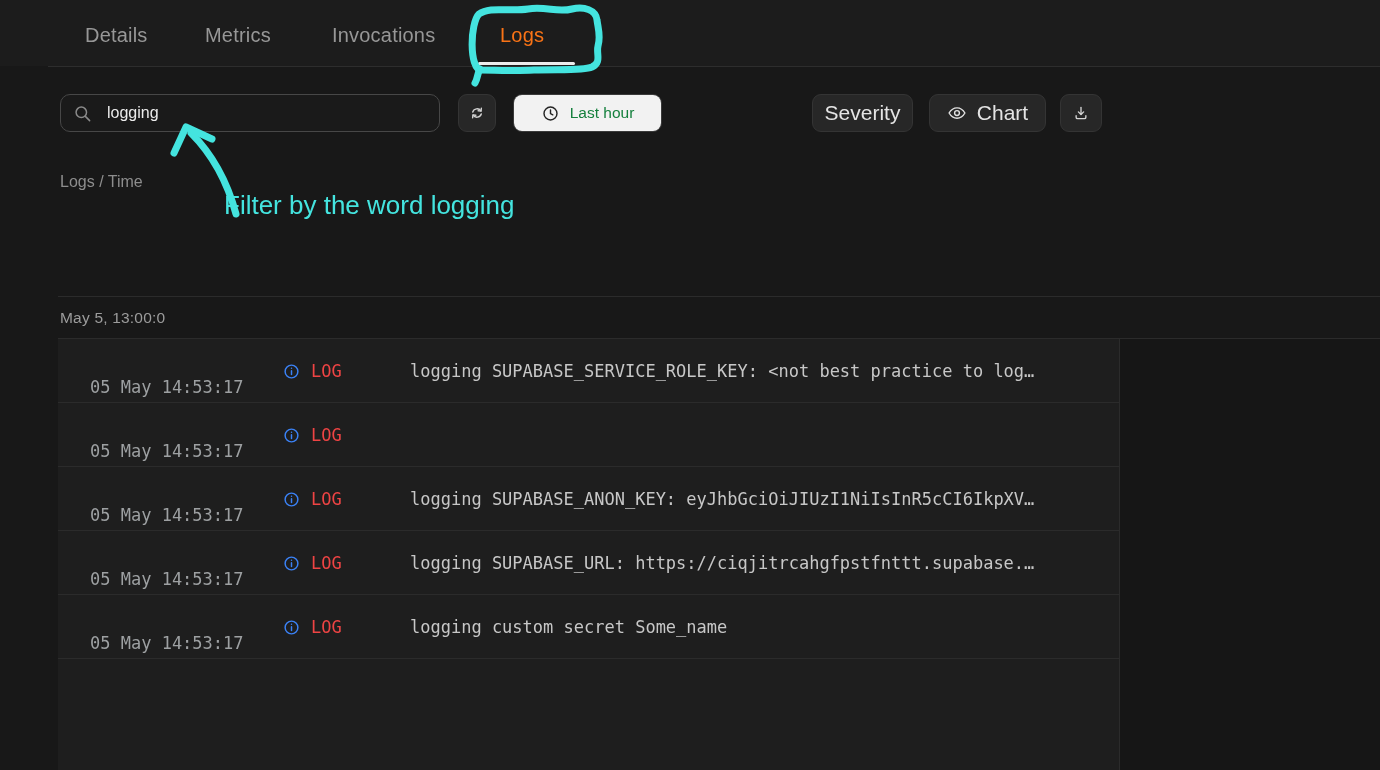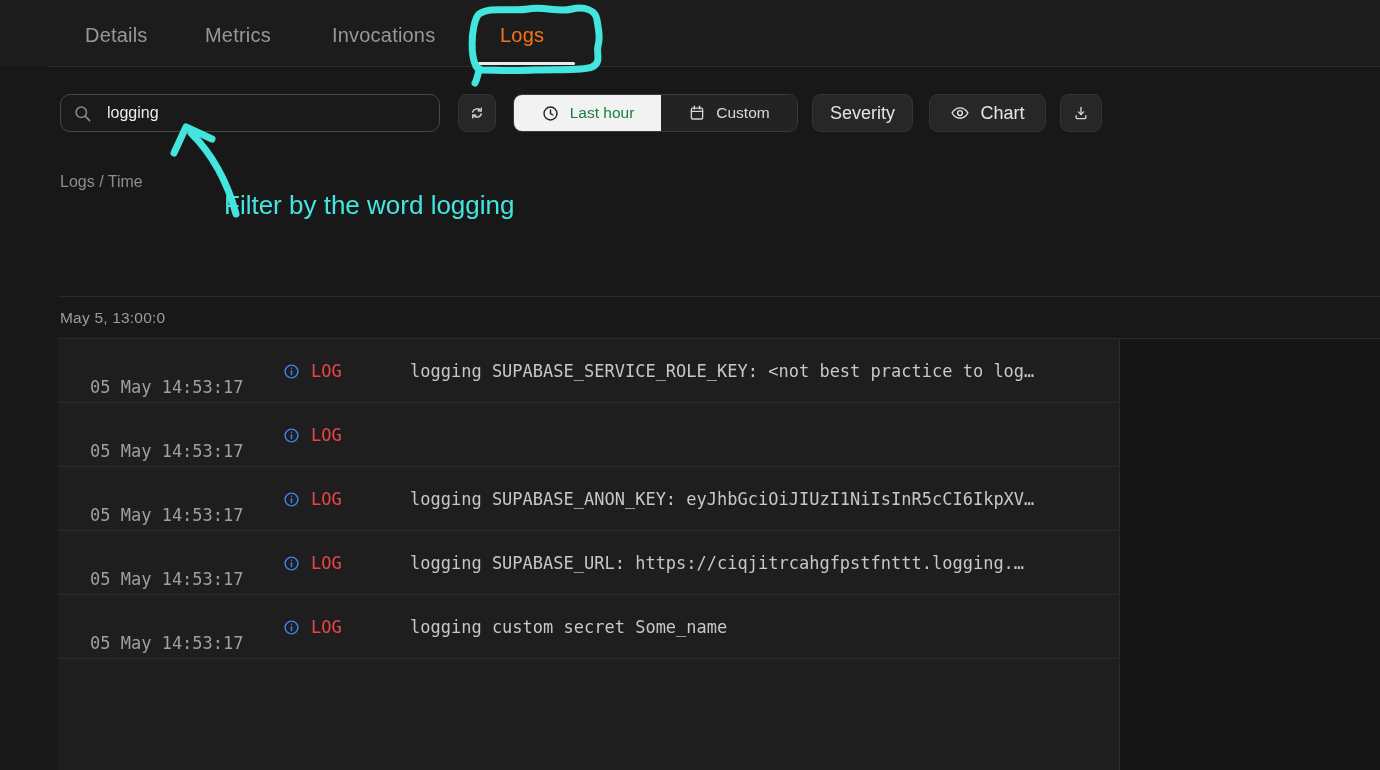--- a/index.html
+++ b/index.html
@@ -26,21 +26,21 @@
     display: flex; align-items: center; padding-left: 12px;
   }
   .searchbox input {
     background: transparent; border: none; outline: none;
     color: #ececec; font-size: 16px; font-family: "Liberation Sans", sans-serif;
     margin-left: 15px; width: 300px;
   }
   .icon-btn, .btn {
     background: #272727; border: 1px solid #343434; border-radius: 9px;
     display: flex; align-items: center; justify-content: center;
-    color: #e4e4e4; font-size: 18px; cursor: pointer; gap: 10px; text-align: right;
+    color: #e4e4e4; font-size: 21px; cursor: pointer; gap: 10px; text-align: right;
   }
   .refresh-btn { left: 458px; top: 94px; width: 38px; height: 38px; }
   .segmented {
     left: 513px; top: 94px; height: 38px; display: flex;
     border: 1px solid #3a3a3a; border-radius: 9px; overflow: hidden;
   }
   .seg {
     display: flex; align-items: center; justify-content: center;
     gap: 10px; font-size: 15.5px; cursor: pointer; height: 100%;
   }
@@ -111,31 +111,20 @@
 
 <div class="abs segmented">
   <div class="seg seg-selected">
     <span>
       <svg class="glyph" width="19" height="19" viewBox="0 0 24 24" fill="none" stroke="#242424" stroke-width="1.8" stroke-linecap="round">
         <circle cx="12" cy="12" r="8.2"></circle>
           <path d="M12 7.6V12l2.9 1.7"></path>
       </svg>
     </span>
     <span>Last hour</span>
-  </div>
-  <div class="seg seg-plain">
-    <span>
-      <svg class="glyph" width="18" height="18" viewBox="0 0 24 24" fill="none" stroke="#d5d5d5" stroke-width="1.8" stroke-linecap="round">
-        <rect x="4.5" y="5.5" width="15" height="14.5" rx="1.8"></rect>
-        <line x1="8.5" y1="3" x2="8.5" y2="6.5"></line>
-          <line x1="15.5" y1="3" x2="15.5" y2="6.5"></line>
-        <line x1="4.5" y1="9.8" x2="19.5" y2="9.8"></line>
-      </svg>
-    </span>
-    <span>Custom</span>
   </div>
 </div>
 
 <div class="abs btn severity-btn">
   <span>Severity</span>
 </div>
 
 <div class="abs btn chart-btn">
   <span>
     <svg class="glyph" width="20" height="20" viewBox="0 0 24 24" fill="none" stroke="#e2e2e2" stroke-width="1.7" stroke-linecap="round" stroke-linejoin="round">
@@ -226,21 +215,21 @@
   <div class="log-row">
     <span class="ts">05 May 14:53:17</span>
     <span class="lvl-icon">
       <svg class="glyph" width="17" height="17" viewBox="0 0 24 24" fill="none" stroke="#3b82f6" stroke-width="2.1" stroke-linecap="round">
         <circle cx="12" cy="12" r="9"></circle>
           <line x1="12" y1="11" x2="12" y2="16.2"></line>
           <line x1="12" y1="7.4" x2="12" y2="7.5"></line>
       </svg>
     </span>
     <span class="lvl">LOG</span>
-    <span class="msg">logging SUPABASE_URL: https://ciqjitrcahgfpstfnttt.logging.…</span>
+    <span class="msg">logging SUPABASE_URL: https://ciqjitrcahgfpstfnttt.supabase.…</span>
   </div>
 
   <div class="log-row">
     <span class="ts">05 May 14:53:17</span>
     <span class="lvl-icon">
       <svg class="glyph" width="17" height="17" viewBox="0 0 24 24" fill="none" stroke="#3b82f6" stroke-width="2.1" stroke-linecap="round">
         <circle cx="12" cy="12" r="9"></circle>
           <line x1="12" y1="11" x2="12" y2="16.2"></line>
           <line x1="12" y1="7.4" x2="12" y2="7.5"></line>
       </svg>

